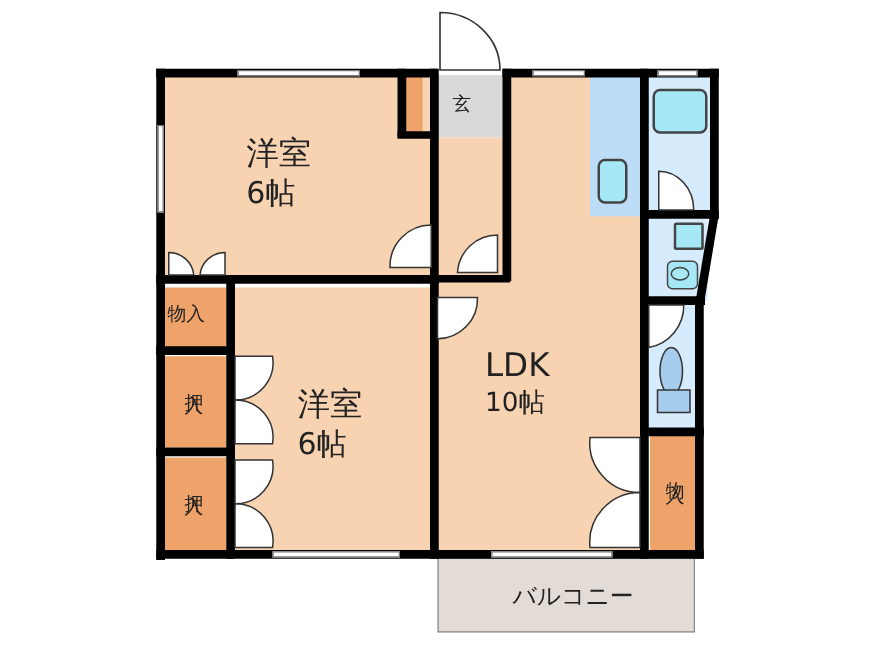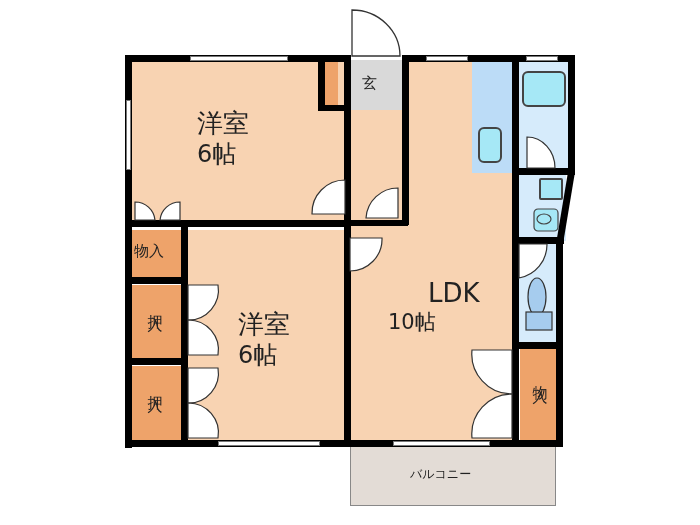--- a/index.html
+++ b/index.html
@@ -100,20 +100,20 @@
 </svg>
 <svg style="left:520px;top:272px;width:36px;height:64px;">
   <ellipse cx="17" cy="25" rx="9" ry="19" fill="#a6ccee" stroke="#333" stroke-width="1.2"></ellipse>
   <rect x="6" y="40" width="26" height="18" fill="#a6ccee" stroke="#333" stroke-width="1.2"></rect>
 </svg>
 
 <div class="abs label" style="left:197px;top:110px;font-size:26px;">洋室</div>
 <div class="abs label" style="left:197px;top:142px;font-size:24px;">6帖</div>
 <div class="abs label" style="left:238px;top:311px;font-size:26px;">洋室</div>
 <div class="abs label" style="left:238px;top:343px;font-size:24px;">6帖</div>
-<div class="abs label" style="left:388px;top:280px;font-size:26px;margin-left:40px;">LDK</div>
+<div class="abs label" style="left:388px;top:280px;font-size:26px;">LDK</div>
 <div class="abs label" style="left:388px;top:311px;font-size:21px;">10帖</div>
 <div class="abs label" style="left:362px;top:76px;font-size:15px;">玄</div>
 <div class="abs label" style="left:134px;top:244px;font-size:15px;">物入</div>
 <div class="abs vlabel" style="left:145px;top:302px;font-size:15px;">押入</div>
 <div class="abs vlabel" style="left:145px;top:383px;font-size:15px;">押入</div>
 <div class="abs vlabel" style="left:530px;top:374px;font-size:15px;">物入</div>
-<div class="abs label" style="left:410px;top:468px;font-size:12px;">バルコニー</div>
+<div class="abs label" style="left:410px;top:468px;font-size:19px;">バルコニー</div>
 
 </body></html>

